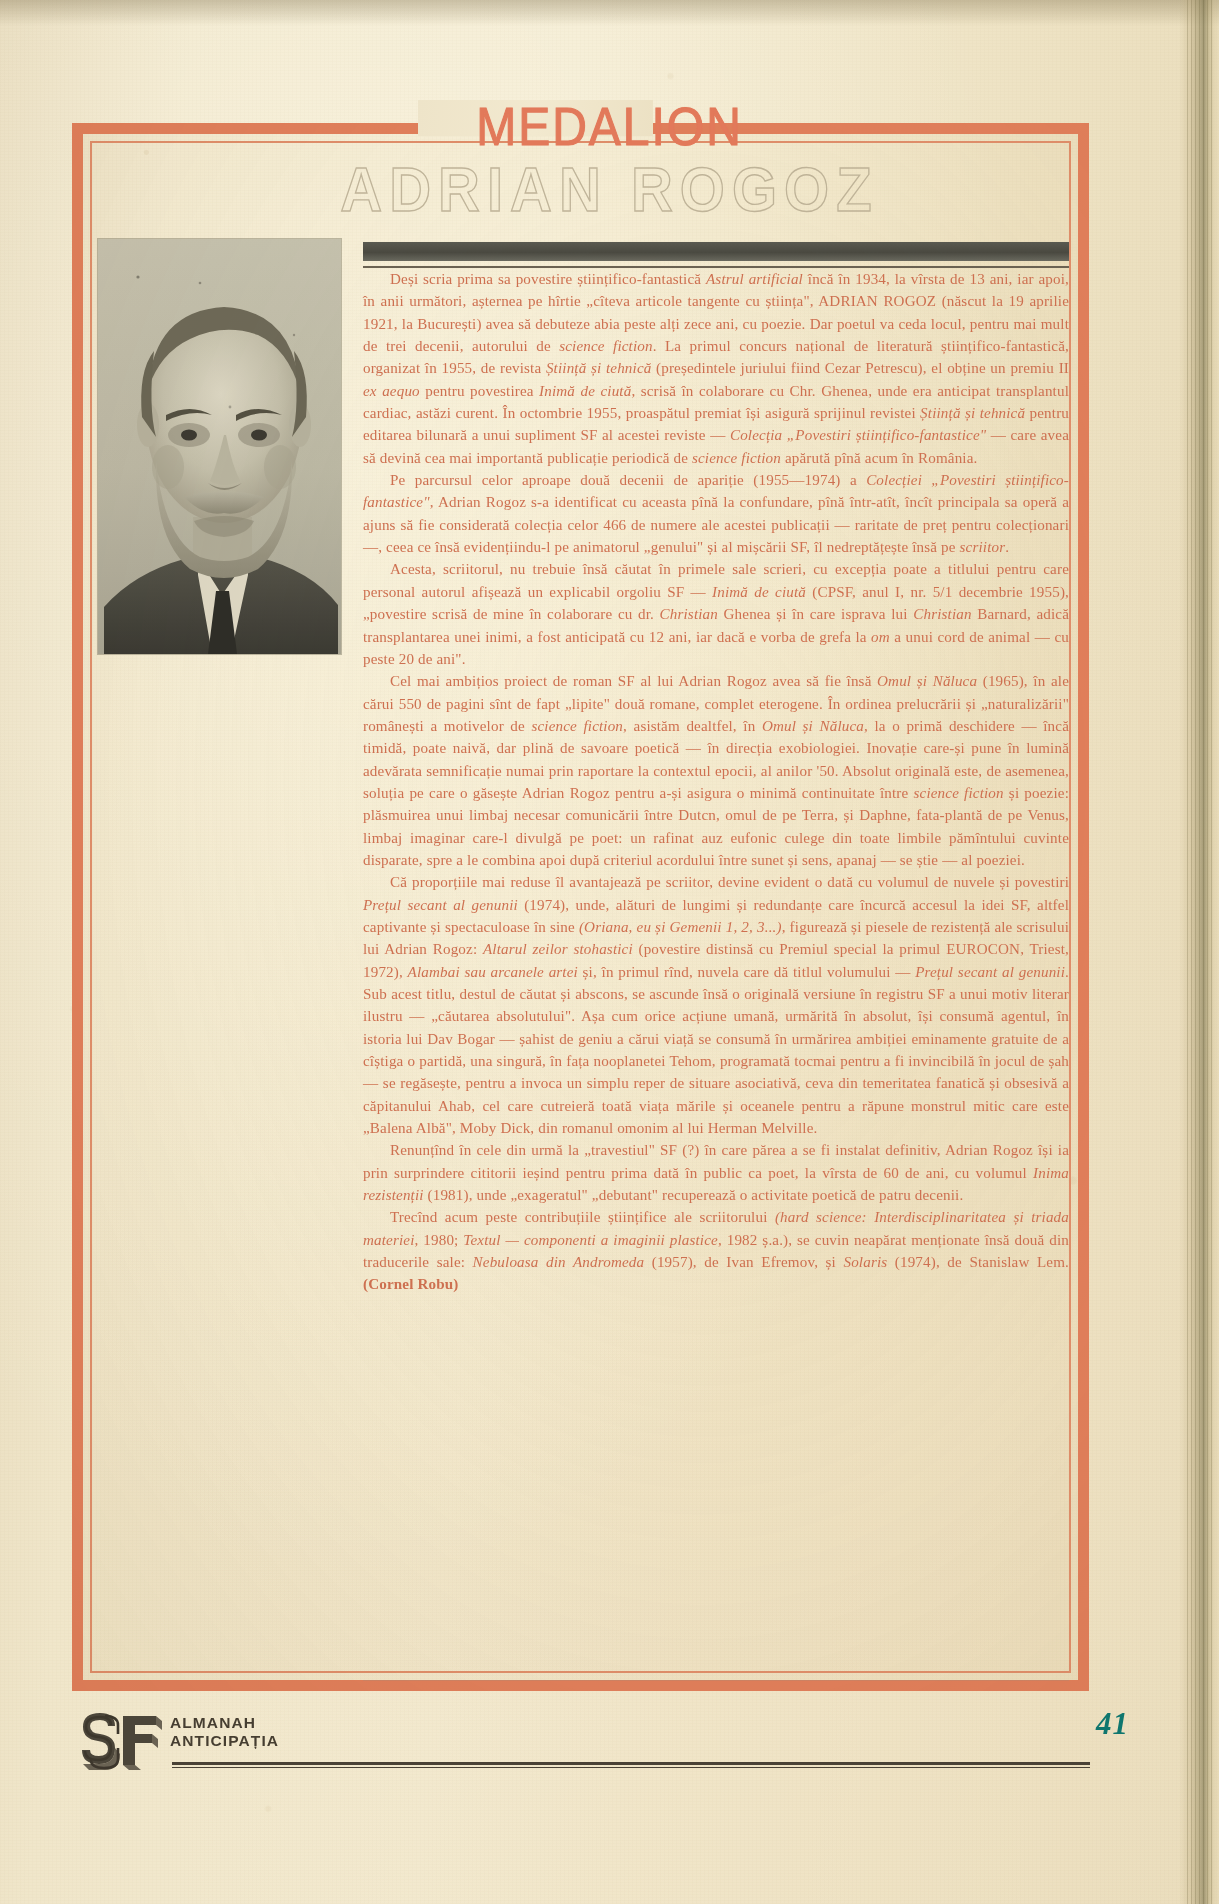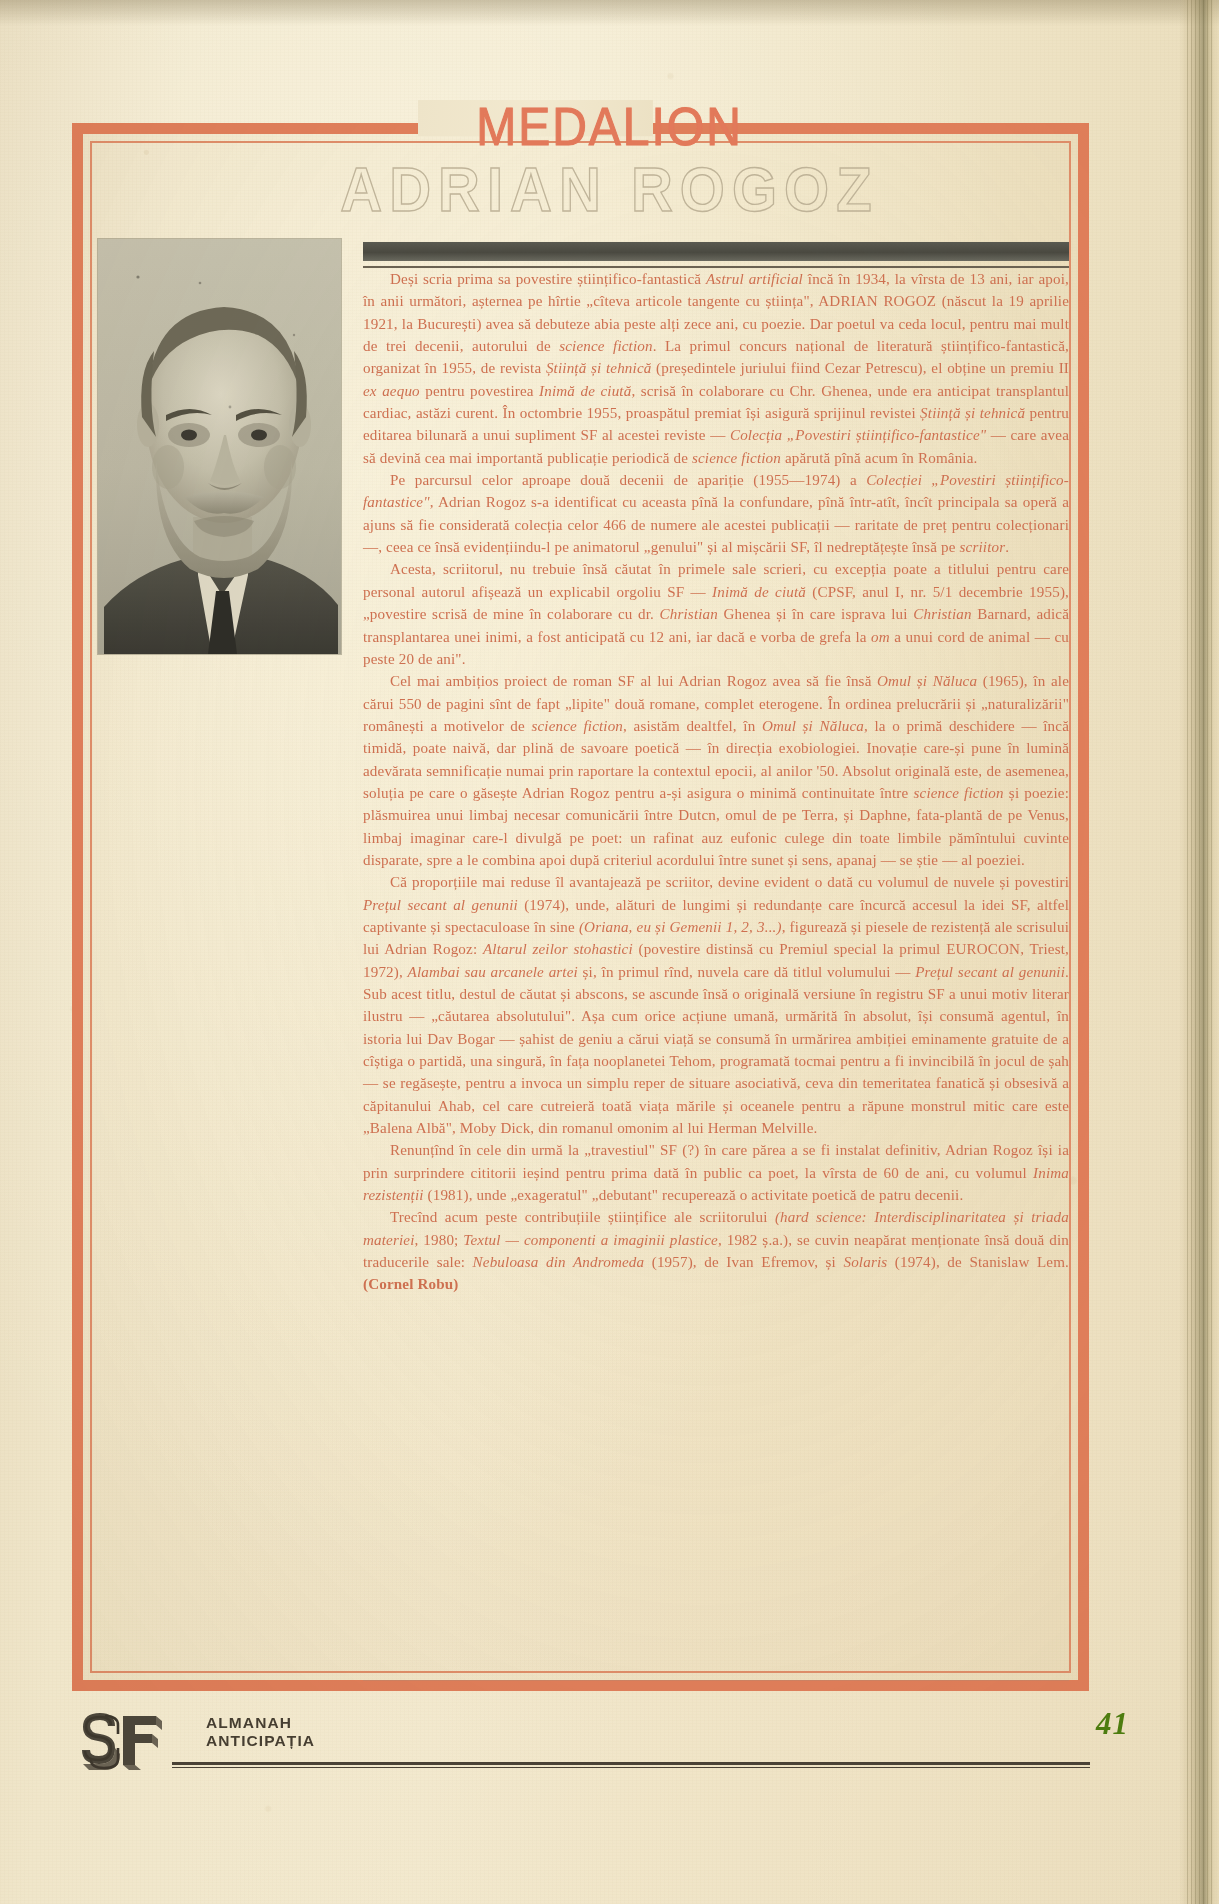--- a/index.html
+++ b/index.html
@@ -183,34 +183,33 @@
   }
   #sflogo svg{display:block;}
   #almanah{
     position:absolute;left:170px;top:14px;
     font-family:"Liberation Sans",sans-serif;
     font-weight:700;
     font-size:15.5px;
     line-height:17.5px;
     letter-spacing:1.1px;
     color:#463e31;
-    margin-left:36px;
   }
   #footrule{
     position:absolute;
     left:172px;top:62px;width:918px;height:6px;
   }
   #footrule .r1{position:absolute;top:0;left:0;right:0;height:2.6px;background:#4a4236;}
   #footrule .r2{position:absolute;top:4.5px;left:0;right:0;height:1.6px;background:#4a4236;}
   #pageno{
     position:absolute;right:90px;top:6px;
     font-family:"Liberation Serif",serif;
     font-style:italic;font-weight:700;
     font-size:31px;
-    color:#4d7c0f;
+    color:#0f766e;
     letter-spacing:1px;
   }
 
   
   #inkfade{
     position:absolute;left:72px;top:123px;width:1017px;height:1568px;
     background:radial-gradient(ellipse at 62% 42%, rgba(255,250,232,.22) 0%, rgba(235,220,185,.10) 60%, rgba(210,190,150,.16) 100%);
     pointer-events:none;mix-blend-mode:multiply;
   }
 </style>

